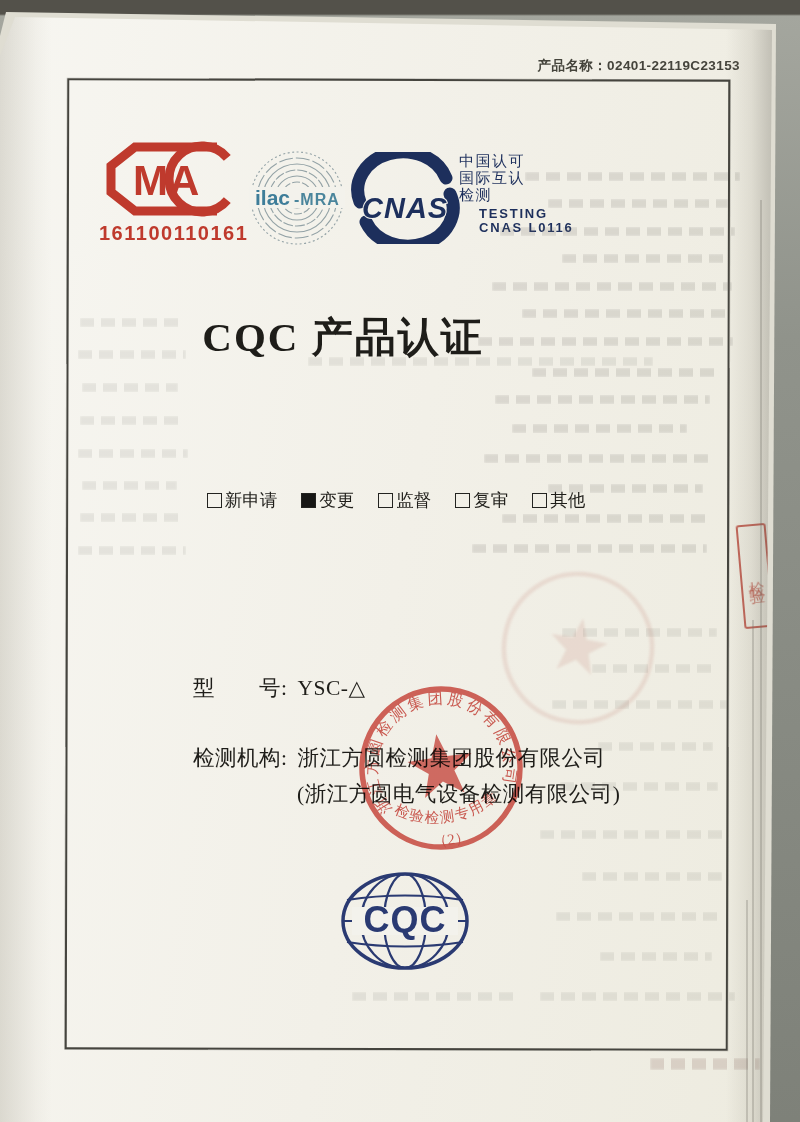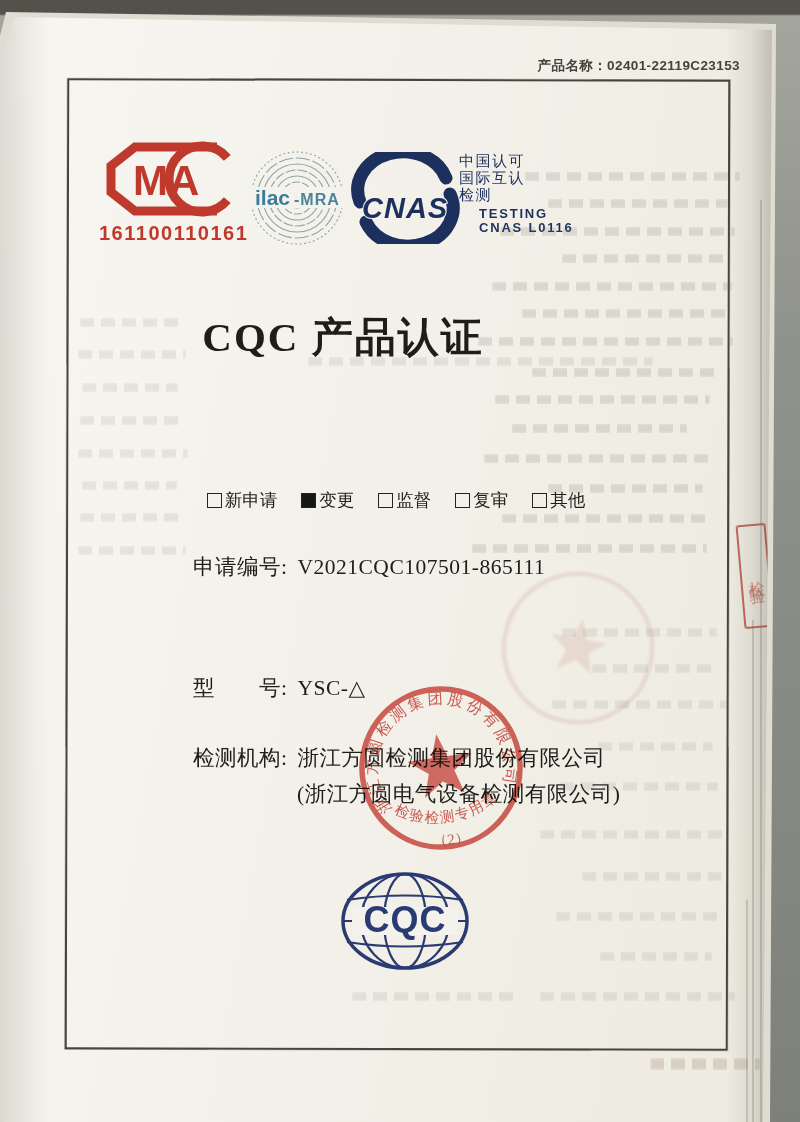--- a/index.html
+++ b/index.html
@@ -137,21 +137,20 @@
     <span class="cb-item">
         <span class="cb-box"></span>
         <span>复审</span>
       </span>
     <span class="cb-item">
         <span class="cb-box"></span>
         <span>其他</span>
       </span>
   </div>
 
-  <div class="abs row" style="top:552px"><span>申请编号:</span><span class="val">V2021CQC107501-865111</span></div>
   <div class="abs row" style="top:673px"><span>型　　号:</span><span class="val">YSC-△</span></div>
   <div class="abs row" style="top:779px;left:297px">(浙江方圆电气设备检测有限公司)</div>
   <div class="abs row" style="top:743px"><span>检测机构:</span><span class="val">浙江方圆检测集团股份有限公司</span></div>
 
   <svg class="abs ghost-stamp" viewBox="0 0 160 160">
     <circle cx="80" cy="80" r="74" fill="none" stroke="#d79b94" stroke-width="4.5"></circle>
     <polygon points="80,50 87.1,70.3 108.5,70.7 91.4,83.7 97.6,104.3 80,92 62.4,104.3 68.6,83.7 51.5,70.7 72.9,70.3" fill="#d79b94"></polygon>
   </svg>
 
   <svg class="abs stamp-wrap" viewBox="0 0 172 172">

